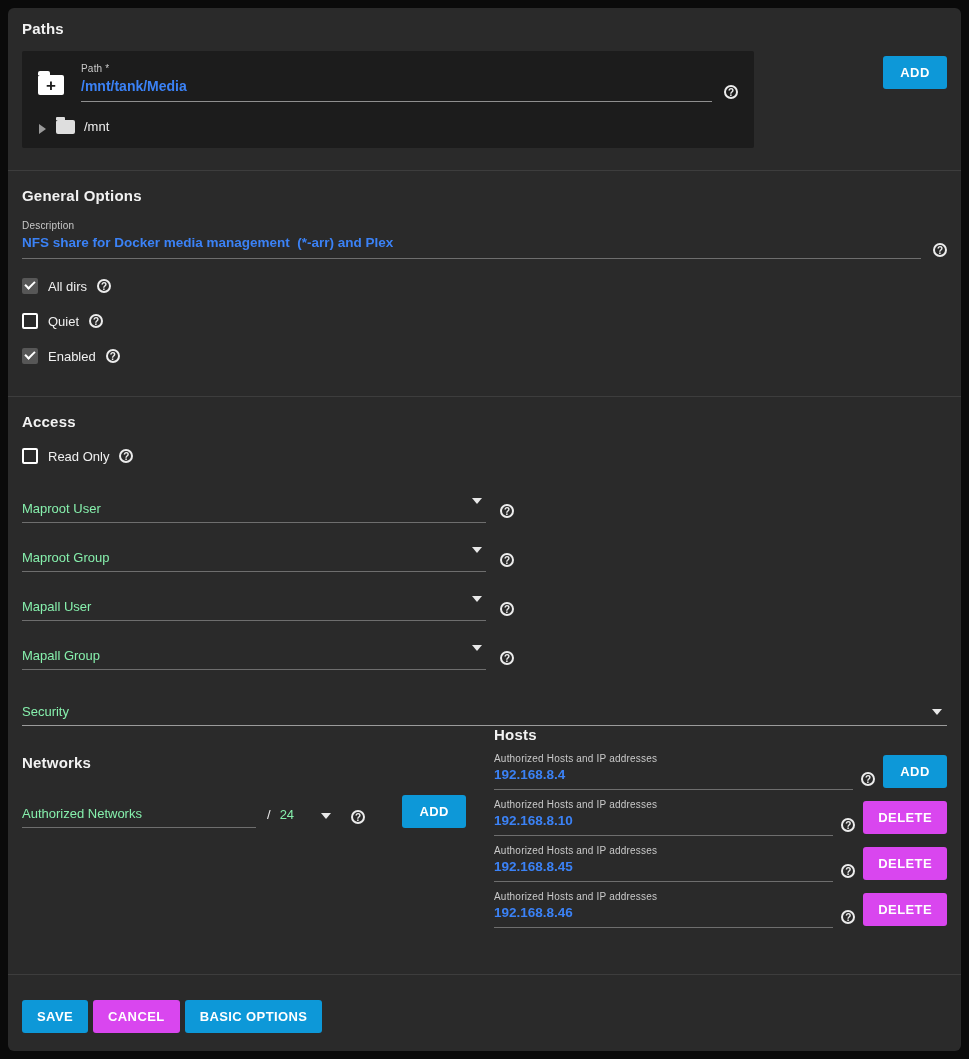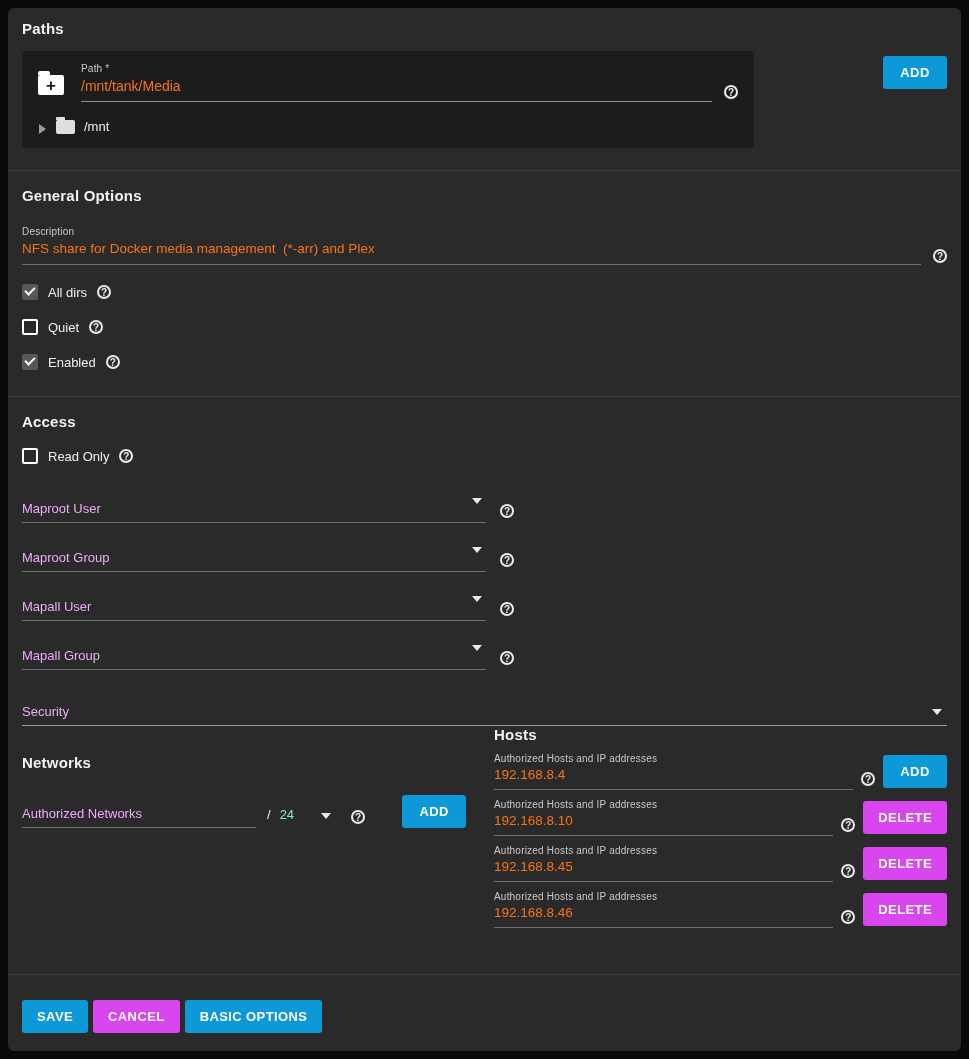--- a/index.html
+++ b/index.html
@@ -18,21 +18,21 @@
   .paths-row{display:flex;align-items:flex-start;justify-content:space-between;}
   .paths-panel{width:732px;background:#1c1c1c;border-radius:2px;padding:12px 16px 14px 16px;}
   .path-field-row{display:flex;align-items:flex-start;}
   .folder-plus{width:26px;height:20px;background:#fff;border-radius:2px;position:relative;margin-top:12px;flex:none;}
   .folder-plus::before{content:"";position:absolute;top:-4px;left:0;width:12px;height:4px;background:#fff;border-radius:2px 2px 0 0;}
   .folder-plus::after{content:"+";position:absolute;inset:0;display:flex;align-items:center;justify-content:center;
                       color:#1c1c1c;font-weight:700;font-size:17px;line-height:1;}
   .path-field{flex:1;margin-left:17px;}
   .mini-label{font-size:10px;color:#c9c9c9;letter-spacing:.2px;}
   .path-field .mini-label{margin-bottom:4px;}
-  .field-value{font-size:14px;color:#f97316;}
+  .field-value{font-size:14px;color:#3b82f6;font-weight:bold;}
   .path-field .field-value{padding-bottom:7px;border-bottom:1px solid #8f8f8f;}
   .paths-panel .help{align-self:flex-end;margin:0 0 3px 12px;}
   .tree-row{display:flex;align-items:flex-end;margin-top:17px;padding-left:1px;}
   .tri-right{width:0;height:0;border-left:7px solid #9a9a9a;border-top:5px solid transparent;border-bottom:5px solid transparent;flex:none;}
   .folder{width:19px;height:14px;background:#dedede;border-radius:2px;position:relative;margin-left:10px;flex:none;}
   .folder::before{content:"";position:absolute;top:-3px;left:0;width:9px;height:3px;background:#dedede;border-radius:1px 1px 0 0;}
   .tree-label{margin-left:9px;font-size:13px;color:#f0f0f0;}
   .paths-row .btn{margin-top:5px;}
 
   
@@ -51,35 +51,35 @@
   .cb-row{display:flex;align-items:center;}
   .cb{position:relative;width:16px;height:16px;border-radius:2px;flex:none;}
   .cb.checked{background:#575757;}
   .cb.checked::after{content:"";position:absolute;left:3px;top:3px;width:8px;height:4px;
                      border-left:2px solid #fff;border-bottom:2px solid #fff;transform:rotate(-45deg);}
   .cb.unchecked{border:2px solid #fff;}
   .cb-label{margin:0 10px 0 10px;font-size:13px;color:#f0f0f0;}
 
   
   .sec-general{height:226px;padding-top:16px;}
-  .sec-general .sec-title{margin-bottom:22px;}
+  .sec-general .sec-title{margin-bottom:16px;}
   .desc-row{display:flex;align-items:flex-end;}
   .desc-field{flex:1;}
   .desc-field .mini-label{margin-bottom:4px;}
   .desc-field .field-value{font-size:13.5px;padding-bottom:8px;border-bottom:1px solid #6e6e6e;white-space:pre-wrap;}
   .desc-row .help{margin:0 0 2px 12px;}
   .sec-general .cb-row{margin-top:19px;}
 
   
   .sec-access{height:316px;padding-top:16px;border-bottom:none;}
   .sec-access .sec-title{margin-bottom:17px;}
   .select-row{display:flex;align-items:flex-end;margin-top:19px;}
   .select-field{position:relative;width:464px;height:30px;display:flex;align-items:flex-end;
                 border-bottom:1px solid #6e6e6e;}
-  .select-label{font-size:13px;color:#f0abfc;padding-bottom:6px;}
+  .select-label{font-size:13px;color:#86efac;padding-bottom:6px;}
   .tri-down{width:0;height:0;border-left:5px solid transparent;border-right:5px solid transparent;
             border-top:6px solid #e8e8e8;flex:none;}
   .select-field .tri-down{position:absolute;right:4px;top:5px;}
   .select-row .help{margin:0 0 5px 14px;}
   .security-field{position:relative;margin-top:20px;height:36px;display:flex;align-items:flex-end;
                   border-bottom:1px solid #9b9b9b;}
   .security-field .tri-down{position:absolute;right:5px;bottom:10px;}
 
   
   .sec-nethosts{height:262px;padding-top:13px;display:grid;grid-template-columns:472px 1fr;}

